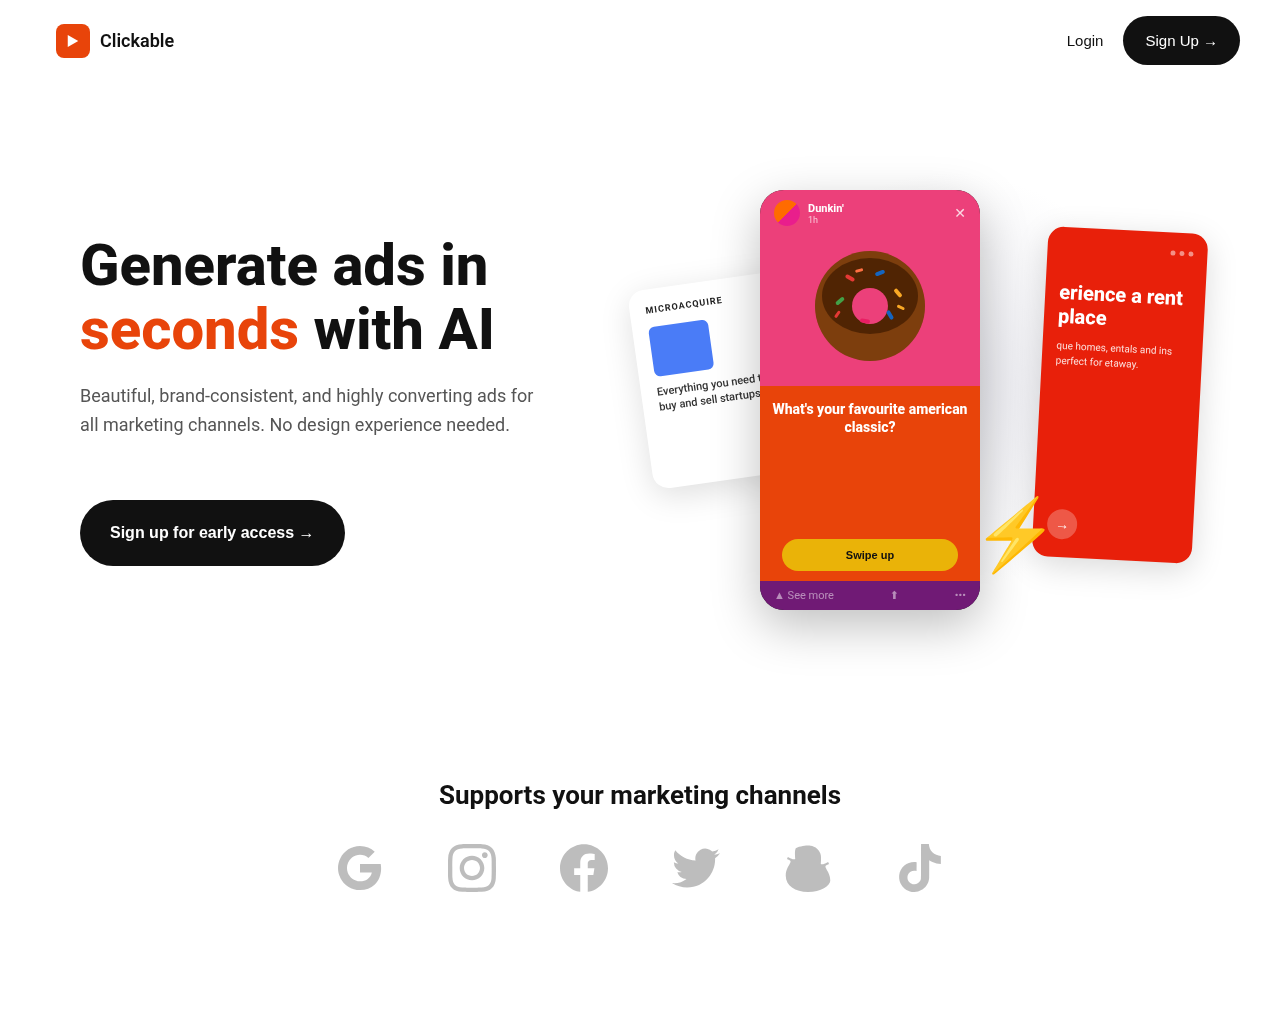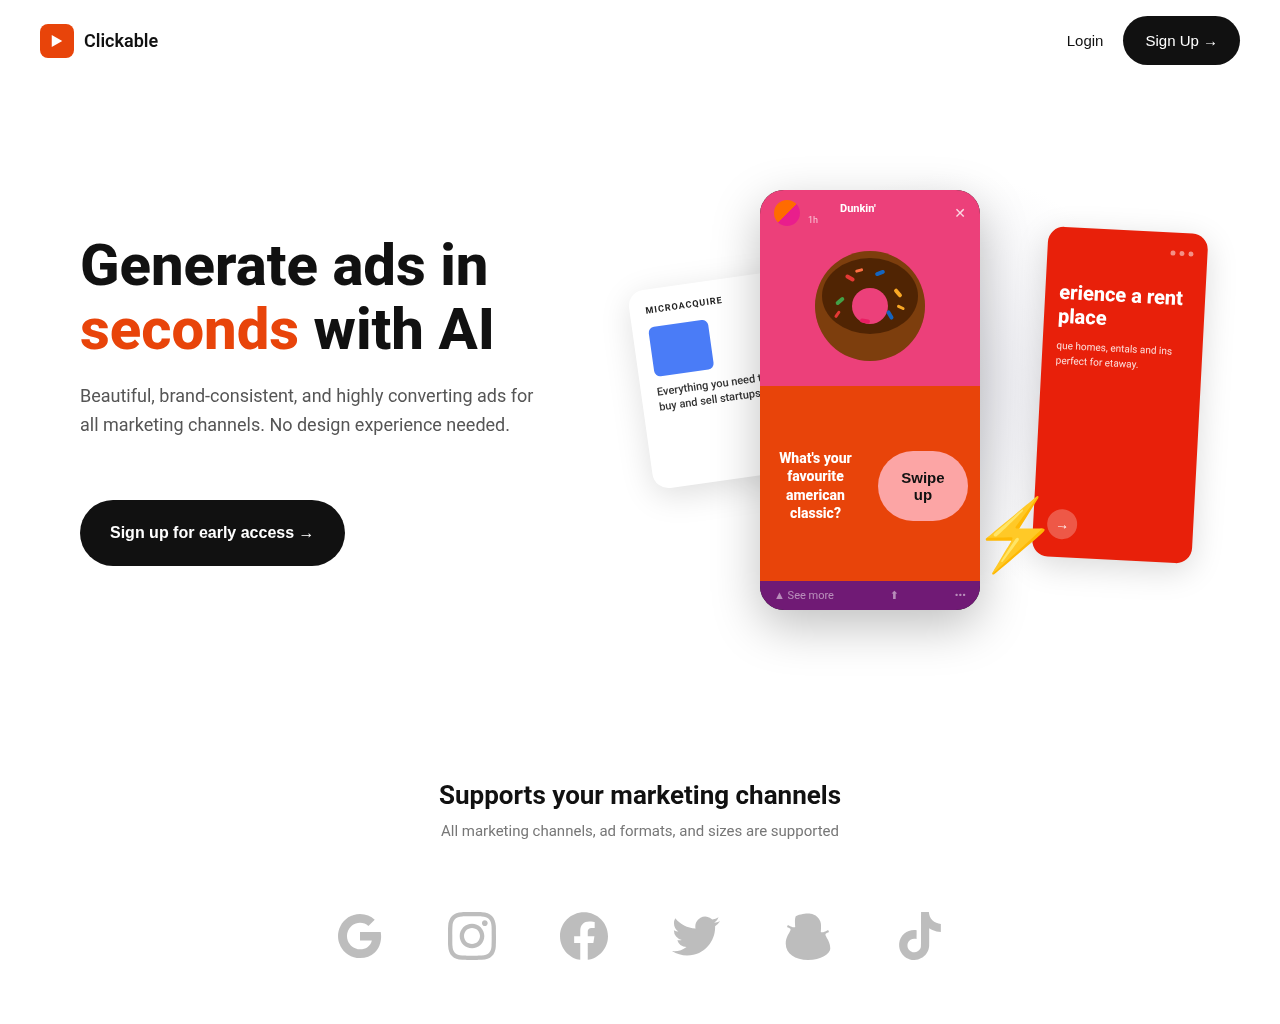--- a/index.html
+++ b/index.html
@@ -10,21 +10,21 @@
       overflow-x: hidden;
     }
 
     
     .navbar {
       display: flex;
       align-items: center;
       justify-content: space-between;
       padding: 16px 40px;
       position: fixed;
-      top: 0; left: 0; right: 0;
+      top: 0; left: 16px; right: 0;
       background: #fff;
       z-index: 100;
     }
     .logo-area {
       display: flex;
       align-items: center;
       gap: 10px;
     }
     .logo-icon {
       width: 34px; height: 34px;
@@ -235,21 +235,21 @@
     .dunkin-logo-circle {
       width: 26px; height: 26px;
       border-radius: 50%;
       background: linear-gradient(135deg, #FF6B00, #FF6B00 50%, #E91E8C 50%);
       flex-shrink: 0;
     }
     .dunkin-info {
       display: flex; flex-direction: column;
     }
     .dunkin-name {
-      font-size: 11px; font-weight: 700; color: #fff; margin-left: 32px;
+      font-size: 11px; font-weight: 700; color: #fff;
     }
     .dunkin-sub {
       font-size: 9px; color: rgba(255,255,255,0.7);
     }
     .close-x {
       margin-left: auto;
       color: rgba(255,255,255,0.8);
       font-size: 14px;
       cursor: pointer;
     }
@@ -259,38 +259,38 @@
       height: 160px;
       display: flex;
       align-items: center;
       justify-content: center;
     }
 
     .card-main-orange {
       background: #E8440A;
       flex: 1;
       display: flex;
-      flex-direction: row;
+      flex-direction: column;
       align-items: center;
       justify-content: space-between;
       padding: 14px 12px 10px;
       gap: 19px;
     }
     .card-question {
       font-size: 14px;
       font-weight: 800;
       color: #fff;
       text-align: center;
       line-height: 1.3;
     }
     .swipe-btn {
-      background: #fca5a5;
+      background: #eab308;
       border-radius: 999px;
-      padding: 18px 22px;
-      font-size: 15px;
+      padding: 10px 22px;
+      font-size: 11px;
       font-weight: 700;
       color: #111;
       border: none;
       cursor: pointer;
       width: 90%;
     }
     .card-main-bottom {
       background: #701a75;
       padding: 8px 14px;
       display: flex;
@@ -442,21 +442,20 @@
         <span class="bottom-icon">•••</span>
       </div>
     </div>
 
     <div class="lightning">⚡</div>
   </div>
 </section>
 
 <section class="supports-section">
   <h2 class="supports-title">Supports your marketing channels</h2>
-  <p class="supports-sub">All marketing channels, ad formats, and sizes are supported</p>
 
   <div class="social-icons">
 
     <div class="social-icon">
       <svg viewBox="0 0 24 24">
         <path d="M22.56 12.25c0-.78-.07-1.53-.2-2.25H12v4.26h5.92c-.26 1.37-1.04 2.53-2.21 3.31v2.77h3.57c2.08-1.92 3.28-4.74 3.28-8.09z"></path>
         <path d="M12 23c2.97 0 5.46-.98 7.28-2.66l-3.57-2.77c-.98.66-2.23 1.06-3.71 1.06-2.86 0-5.29-1.93-6.16-4.53H2.18v2.84C3.99 20.53 7.7 23 12 23z"></path>
         <path d="M5.84 14.09c-.22-.66-.35-1.36-.35-2.09s.13-1.43.35-2.09V7.07H2.18C1.43 8.55 1 10.22 1 12s.43 3.45 1.18 4.93l2.85-2.22.81-.62z"></path>
         <path d="M12 5.38c1.62 0 3.06.56 4.21 1.64l3.15-3.15C17.45 2.09 14.97 1 12 1 7.7 1 3.99 3.47 2.18 7.07l3.66 2.84c.87-2.6 3.3-4.53 6.16-4.53z"></path>
       </svg>

